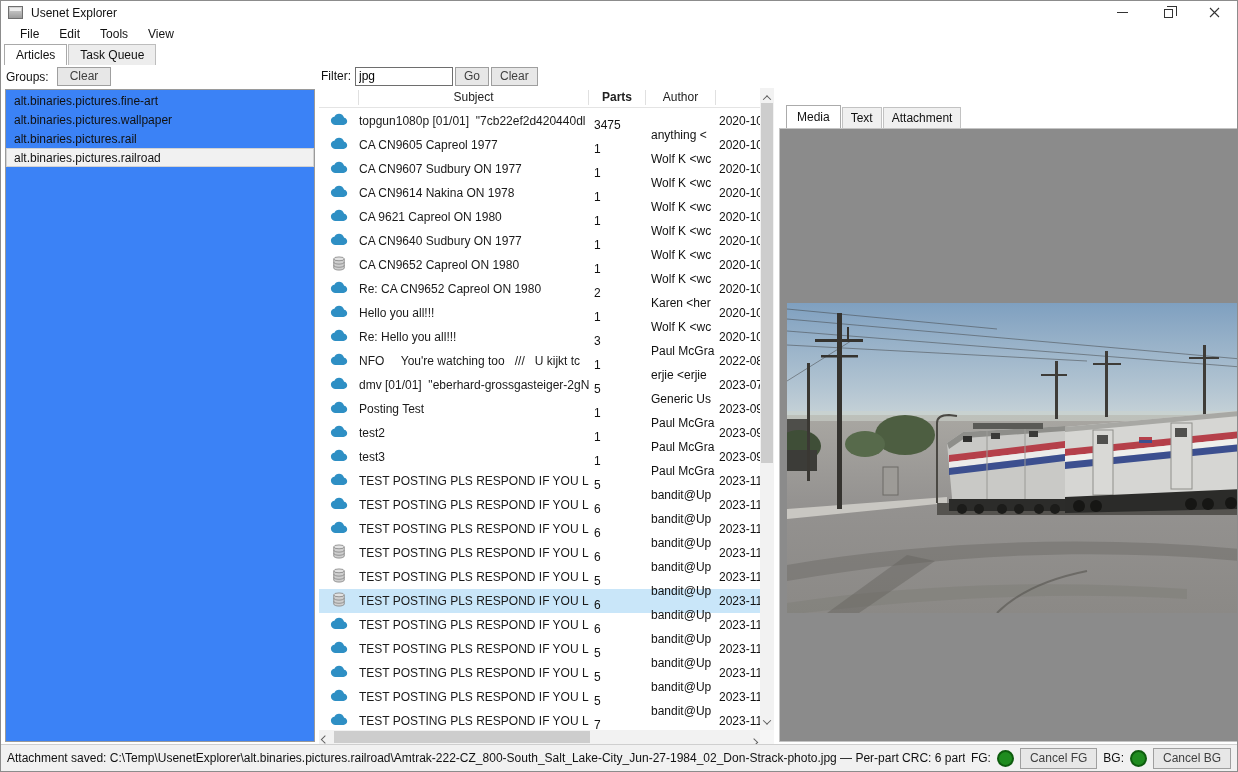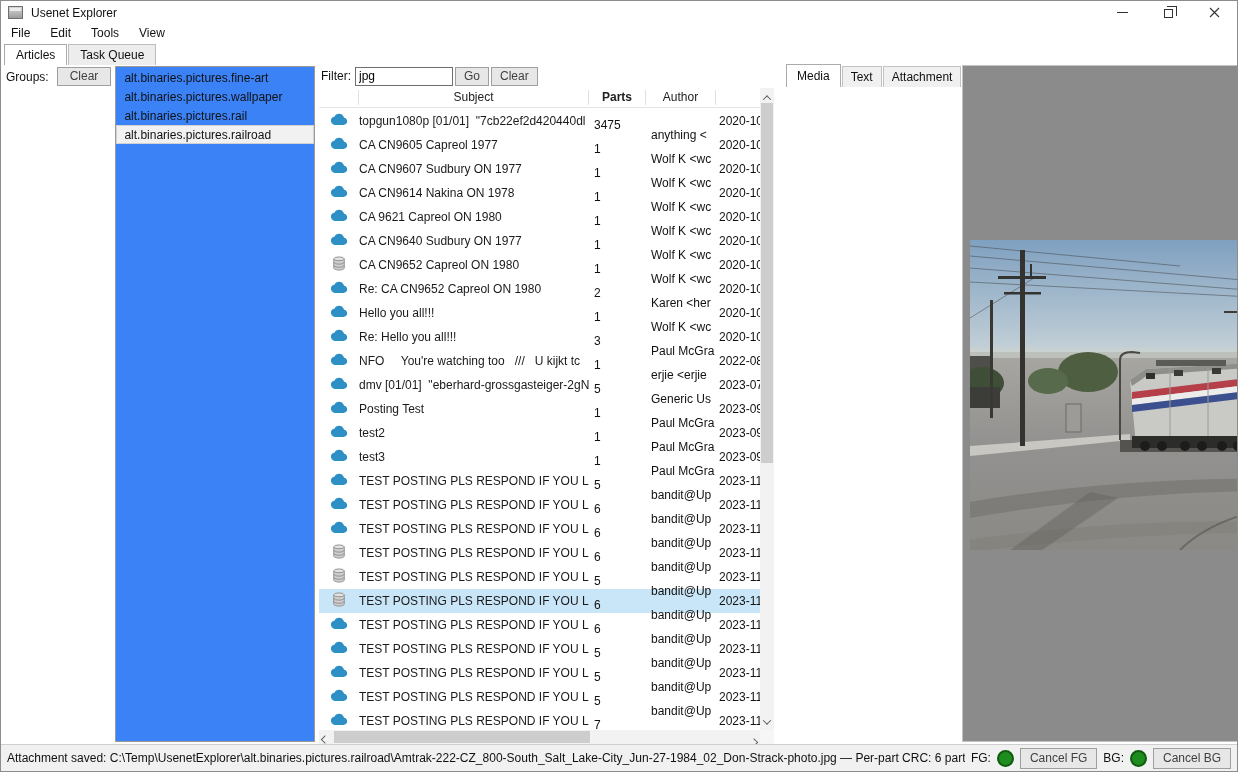--- a/index.html
+++ b/index.html
@@ -11,32 +11,32 @@
   .app-icon { width:15px; height:13px; background:linear-gradient(#d6d6d6,#9c9c9c); border:1px solid #6f6f6f; margin-right:8px; position:relative; }
   .app-icon::after { content:""; position:absolute; left:1px; top:1px; right:1px; height:3px; background:#ececec; }
   .title-text { font-size:12px; }
   .win-controls { margin-left:auto; display:flex; height:100%; }
   .win-btn { width:46px; display:flex; align-items:center; justify-content:center; cursor:default; }
   .glyph-min { width:11px; height:1px; background:#333; }
   .glyph-restore { width:9px; height:9px; border:1px solid #333; position:relative; background:#fff; margin-top:2px; }
   .glyph-restore::before { content:""; position:absolute; left:2px; top:-4px; width:9px; height:9px; border:1px solid #333; border-bottom:none; border-left:none; }
 
   
-  .menubar { height:20px; flex:0 0 auto; display:flex; background:#fff; }
+  .menubar { height:20px; flex:0 0 auto; display:flex; align-items:center; padding-left:9px; background:#fff; }
   .menu-item { padding:2px 10px 3px 10px; }
 
   
   .viewtabs { height:21px; flex:0 0 auto; display:flex; align-items:flex-end; padding-left:3px; background:#fff; }
   .vtab { padding:3px 11px 3px 11px; border:1px solid #bdbdbd; border-bottom:none; background:#ededed; margin-right:1px; }
   .vtab.active { background:#fff; border-color:#a9a9a9; }
 
   
   .content { flex:1; display:flex; min-height:0; background:#fff; }
 
-  .left-panel { width:317px; flex:0 0 auto; display:flex; flex-direction:row; min-height:0; }
+  .left-panel { width:317px; flex:0 0 auto; display:flex; flex-direction:column; min-height:0; }
   .groups-row { height:23px; flex:0 0 auto; display:flex; align-items:center; padding-left:5px; gap:8px; }
   .btn { background:#e7e7e7; border:1px solid #9f9f9f; font-family:inherit; font-size:12px; padding:1px 12px 2px; color:#404040; }
   .group-list { flex:1; border:1px solid #9a9a9a; margin:1px 3px 2px 4px; background:#3b82f6; padding-top:1px; overflow:hidden; }
   .group-item { height:19px; line-height:18px; padding-left:7px; border:1px solid transparent; white-space:nowrap; overflow:hidden; }
   .group-item.selected { background:#f1f1f1; border-color:#d2d2d2; }
 
   .mid-panel { width:455px; flex:0 0 auto; display:flex; flex-direction:column; min-height:0; margin-left:1px; }
   .filter-row { height:22px; flex:0 0 auto; display:flex; align-items:center; padding-left:2px; }
   .filter-label { padding-right:4px; }
   .filter-input { width:98px; height:19px; border:1px solid #6e6e6e; font-family:inherit; font-size:12px; padding:0 3px; }
@@ -66,21 +66,21 @@
   .vscroll { position:absolute; top:0; right:0; bottom:14px; width:14px; background:#f2f2f2; }
   .vscroll .arrow-top { position:absolute; top:2px; left:0; width:100%; text-align:center; }
   .vscroll .arrow-bottom { position:absolute; bottom:2px; left:0; width:100%; text-align:center; }
   .vthumb { position:absolute; top:15px; left:1px; right:1px; height:56%; background:#cdcdcd; }
   .hscroll { position:absolute; left:0; right:14px; bottom:0; height:14px; background:#f2f2f2; }
   .hscroll .arrow-left { position:absolute; left:3px; top:3px; }
   .hscroll .arrow-right { position:absolute; right:3px; top:3px; }
   .hthumb { position:absolute; left:15px; top:1px; bottom:1px; width:256px; background:#cdcdcd; }
   .scroll-corner { position:absolute; right:0; bottom:0; width:14px; height:14px; background:#f6f6f6; }
 
-  .right-panel { flex:1; display:flex; flex-direction:row; min-width:0; margin-left:5px; }
+  .right-panel { flex:1; display:flex; flex-direction:column; min-width:0; margin-left:5px;margin-top:41px; }
   .ptabs { height:22px; flex:0 0 auto; display:flex; align-items:flex-end; padding-left:7px; }
   .ptab { padding:3px 8px 3px 8px; border:1px solid #c2c2c2; border-bottom:none; background:#f0f0f0; margin-right:1px; }
   .ptab.active { background:#fff; padding:4px 10px; border-color:#ababab; }
   .viewport { flex:1; border:1px solid #c4c4c4; border-right:none; background:#8b8b8b; position:relative; overflow:hidden; margin-bottom:2px; }
   .photo { position:absolute; left:7px; top:174px; width:454px; height:310px; }
 
   .statusbar { height:27px; flex:0 0 auto; background:#f1f1f1; border-top:1px solid #cfcfcf; display:flex; align-items:center; padding:0 6px; gap:6px; }
   .status-msg { flex:1; overflow:hidden; white-space:nowrap; }
   .indicator { width:17px; height:17px; border-radius:50%; background:#1f8c1f; border:2px solid #0e5c0e; flex:0 0 auto; }
   .statusbar .btn { padding:2px 9px 3px; flex:0 0 auto; }

